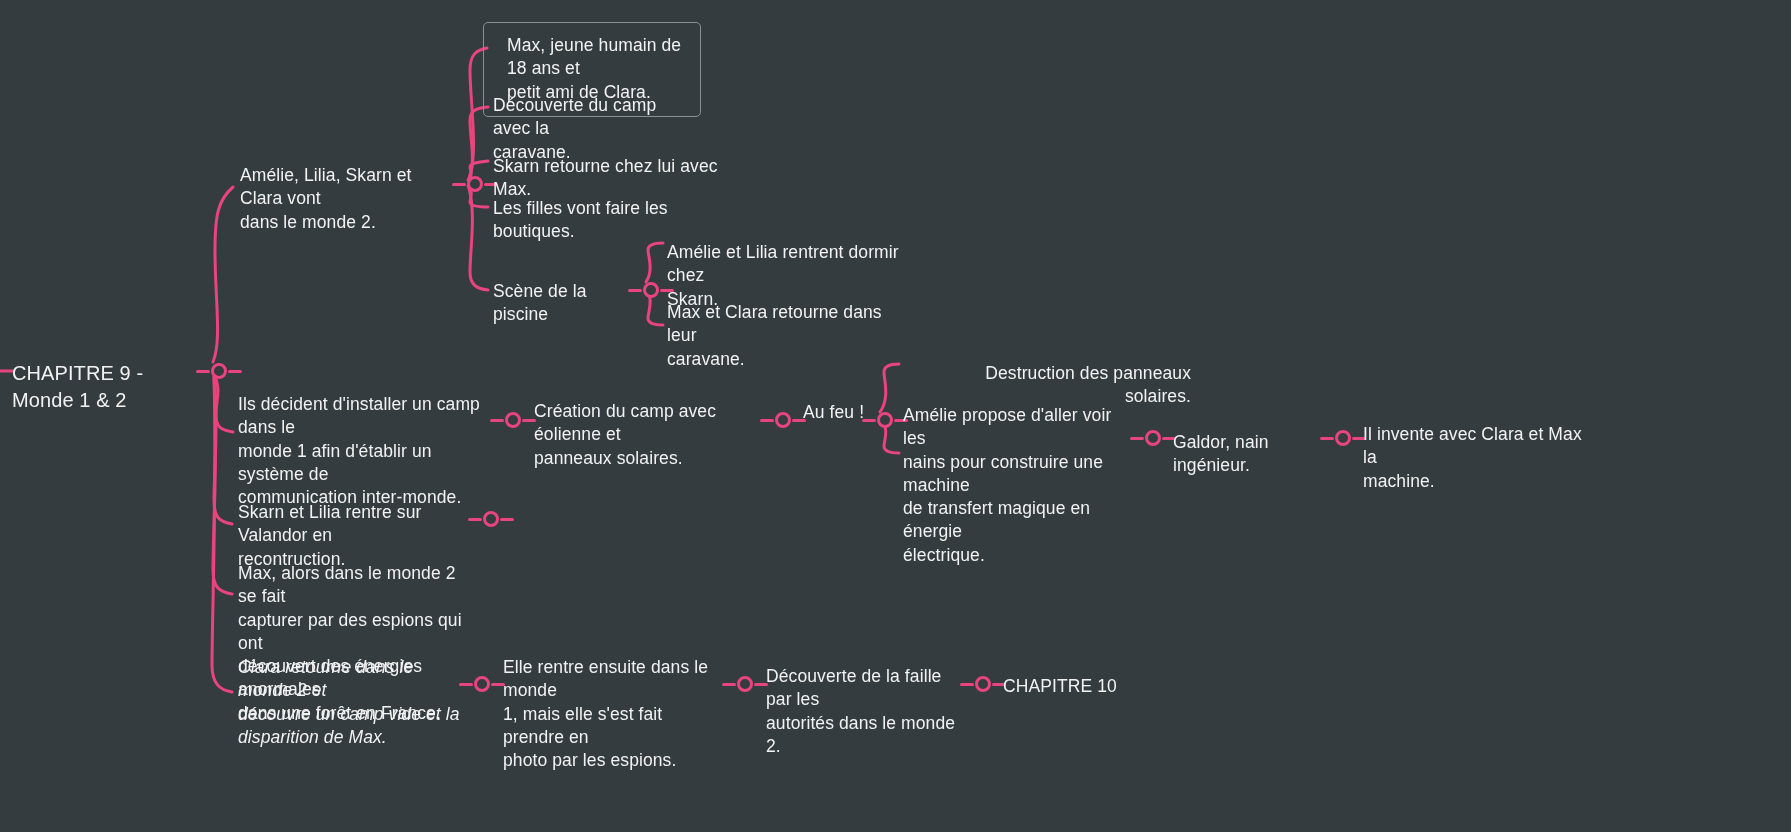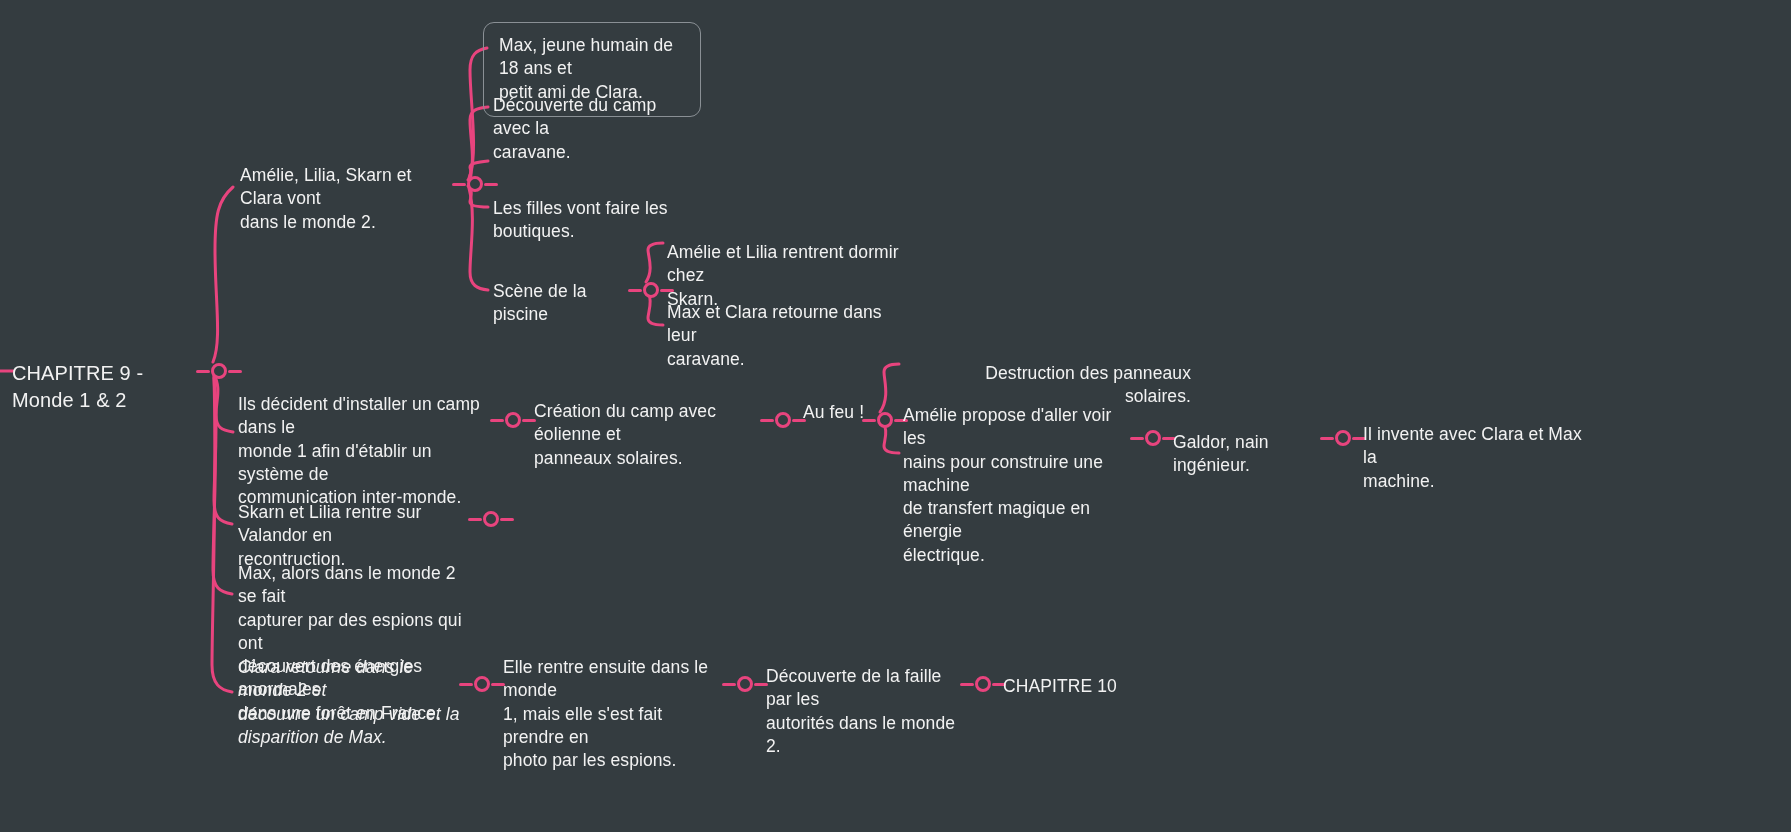--- a/index.html
+++ b/index.html
@@ -30,22 +30,22 @@
     line-height: 1.33;
     letter-spacing: 0.1px;
     white-space: pre-wrap;
     -webkit-font-smoothing: antialiased;
   }
   .node.root {
     font-size: 20px;
   }
   .node.boxed {
     border: 1px solid #8a9095;
-    border-radius: 11px;
-    padding: 11px 16px 12px 15px;
+    border-radius: 5px;
+    padding: 11px 16px 12px 23px;
     background: transparent;
   }
   .connector {
     position: absolute;
     width: 46px;
     height: 20px;
   }
   .connector .bar {
     position: absolute;
     top: 9px;
@@ -187,20 +187,21 @@
 
   <div class="node" style="left:240px; top:164px; width:218px;">Amélie, Lilia, Skarn et Clara vont
 dans le monde 2.</div>
 
   <div class="node boxed" style="left:483px; top:22px; width:218px;">Max, jeune humain de 18 ans et
 petit ami de Clara.</div>
 
   <div class="node" style="left:493px; top:94px; width:205px;">Découverte du camp avec la
 caravane.</div>
 
+  <div class="node" style="left:493px; top:155px; width:240px;">Skarn retourne chez lui avec Max.</div>
 
   <div class="node" style="left:493px; top:197px; width:240px;">Les filles vont faire les boutiques.</div>
 
   <div class="node" style="left:493px; top:280px; width:145px;">Scène de la piscine</div>
 
   <div class="node" style="left:667px; top:241px; width:236px;">Amélie et Lilia rentrent dormir chez
 Skarn.</div>
 
   <div class="node" style="left:667px; top:301px; width:220px;">Max et Clara retourne dans leur
 caravane.</div>

